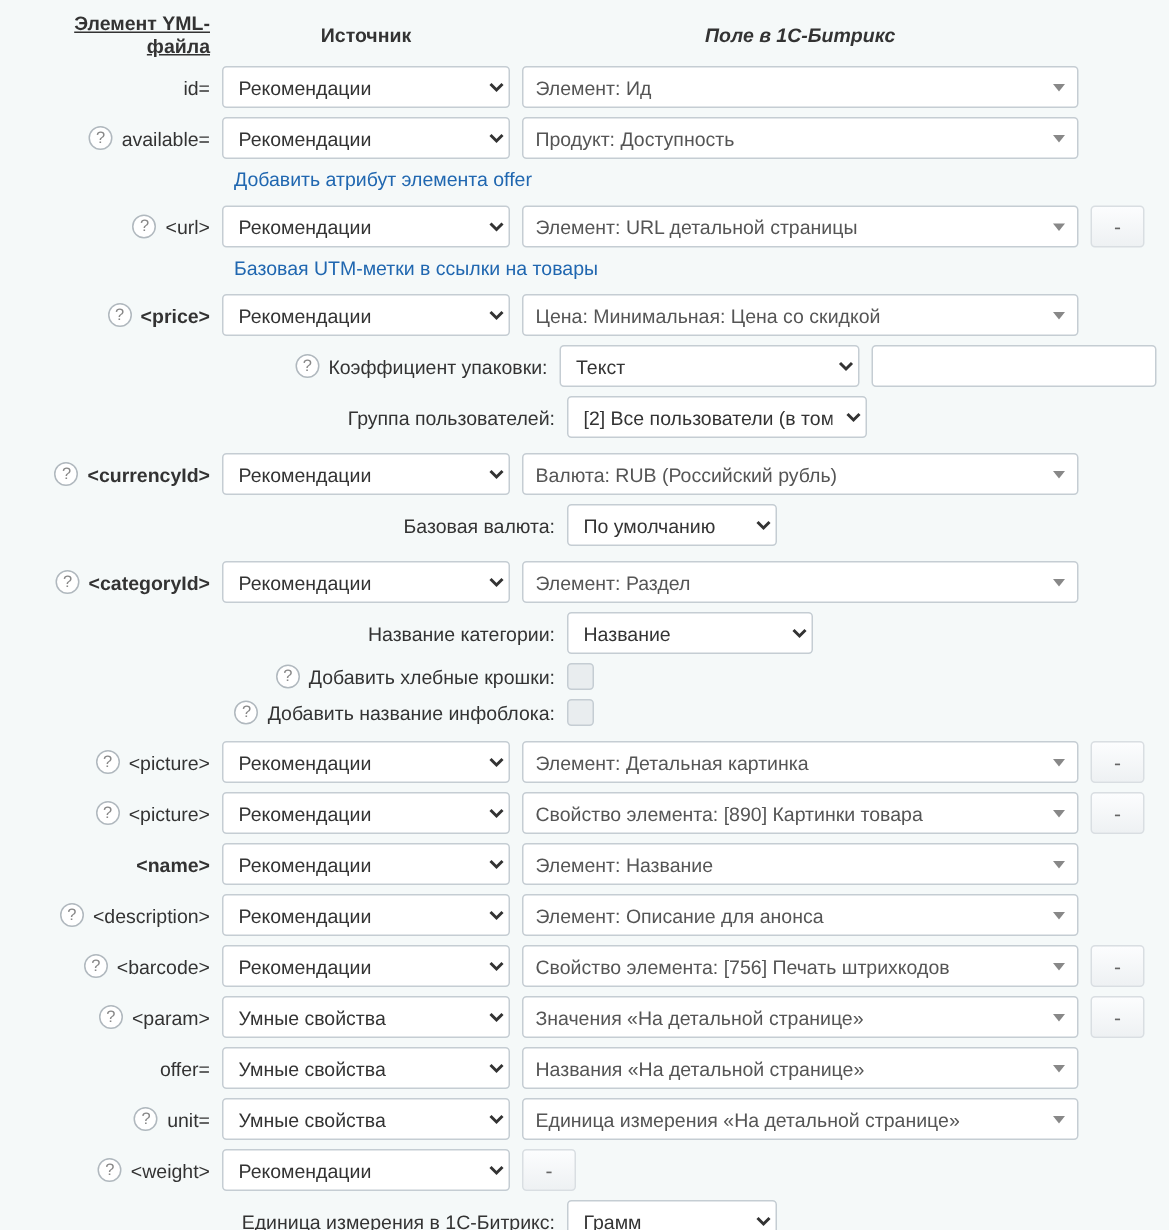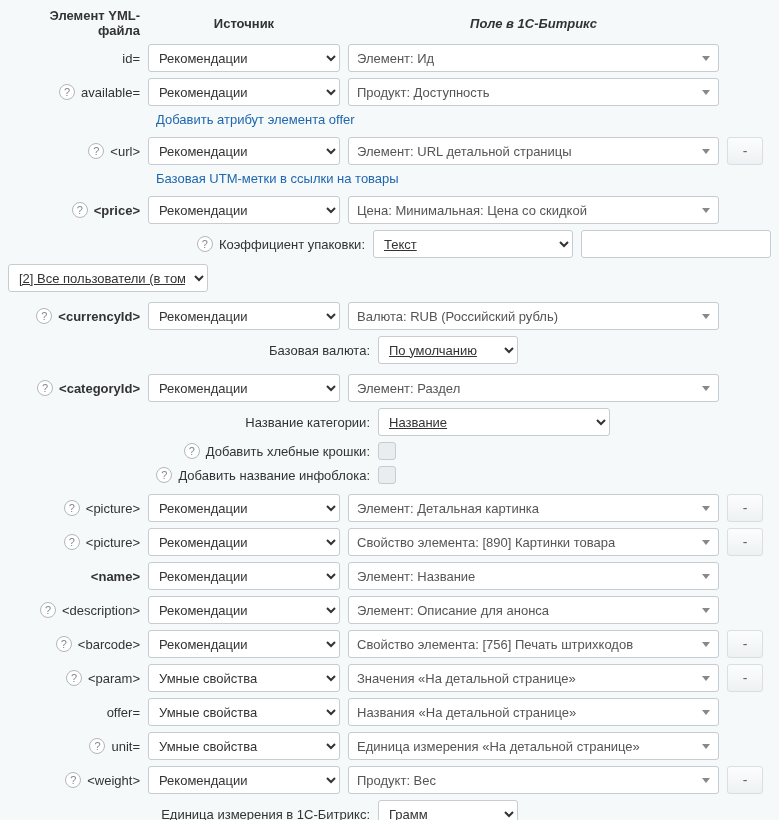--- a/index.html
+++ b/index.html
@@ -10,21 +10,21 @@
       padding: 8px;
       width: 779px;
       color: #333;
     }
     .header-row {
       display: flex;
       align-items: center;
       margin-bottom: 6px;
       font-weight: bold;
     }
-    .header-row .col-label { width: 140px; text-align: right; padding-right: 8px; }
+    .header-row .col-label { width: 140px; text-align: right; padding-right: 8px; text-decoration: underline; }
     .header-row .col-source { width: 200px; text-align: center; }
     .header-row .col-field { flex: 1; text-align: center; font-style: italic; }
     .header-row .col-del { width: 44px; }
 
     .row {
       display: flex;
       align-items: center;
       margin-bottom: 6px;
     }
     .col-label {
@@ -120,21 +120,21 @@
       display: flex;
       align-items: center;
       justify-content: flex-end;
       gap: 6px;
     }
     .subrow .subctl {
       display: flex;
       align-items: center;
       gap: 8px;
     }
-    .subrow select { width: auto; min-width: 140px; text-decoration: underline; }
+    .subrow select { width: auto; min-width: 140px; }
     .subrow .textin { width: 190px; }
 
     .checkbox-box {
       display: inline-block;
       width: 18px; height: 18px;
       border: 1px solid #c5cdd3;
       border-radius: 3px;
       background: #e9edef;
       vertical-align: middle;
     }
@@ -209,20 +209,23 @@
   <div class="sublabel">
       <span class="help-icon">?</span>
       <span>Коэффициент упаковки:</span>
     </div>
   <div class="subctl">
     <select style="width:200px"><option>Текст</option></select>
     <input class="textin" type="text" style="">
   </div>
 </div>
 <div class="subrow">
+  <div class="sublabel">
+      <span>Группа пользователей:</span>
+    </div>
   <div class="subctl">
       <select style="width:200px"><option>[2] Все пользователи (в том чис</option></select>
     </div>
 </div>
 
 <div class="row" style="margin-top:10px">
   <div class="col-label">
       <span class="help-icon">?</span>
       <span class="bold">&lt;currencyId&gt;</span>
     </div>
@@ -254,21 +257,21 @@
         <span>Элемент: Раздел</span>
       </div>
     </div>
   <div class="col-del"></div>
 </div>
 <div class="subrow">
   <div class="sublabel">
       <span>Название категории:</span>
     </div>
   <div class="subctl">
-      <select style="width:232px"><option>Название</option></select>
+      <select style="width:164px"><option>Название</option></select>
     </div>
 </div>
 <div class="subrow">
   <div class="sublabel">
       <span class="help-icon">?</span>
       <span>Добавить хлебные крошки:</span>
     </div>
   <div class="subctl">
       <span class="checkbox-box"></span>
     </div>
@@ -392,25 +395,20 @@
     </div>
   <div class="col-del"></div>
 </div>
 
 <div class="row">
   <div class="col-label">
       <span class="help-icon">?</span>
       <span>&lt;weight&gt;</span>
     </div>
   <div class="col-source"><select><option>Рекомендации</option></select></div>
-  <div class="col-field">
-      <div class="select-like">
-        <span>Продукт: Вес</span>
-      </div>
-    </div>
   <div class="col-del"><button class="del-btn">-</button></div>
 </div>
 <div class="subrow">
   <div class="sublabel">
       <span>Единица измерения в 1С-Битрикс:</span>
     </div>
   <div class="subctl">
       <select><option>Грамм</option></select>
     </div>
 </div>

